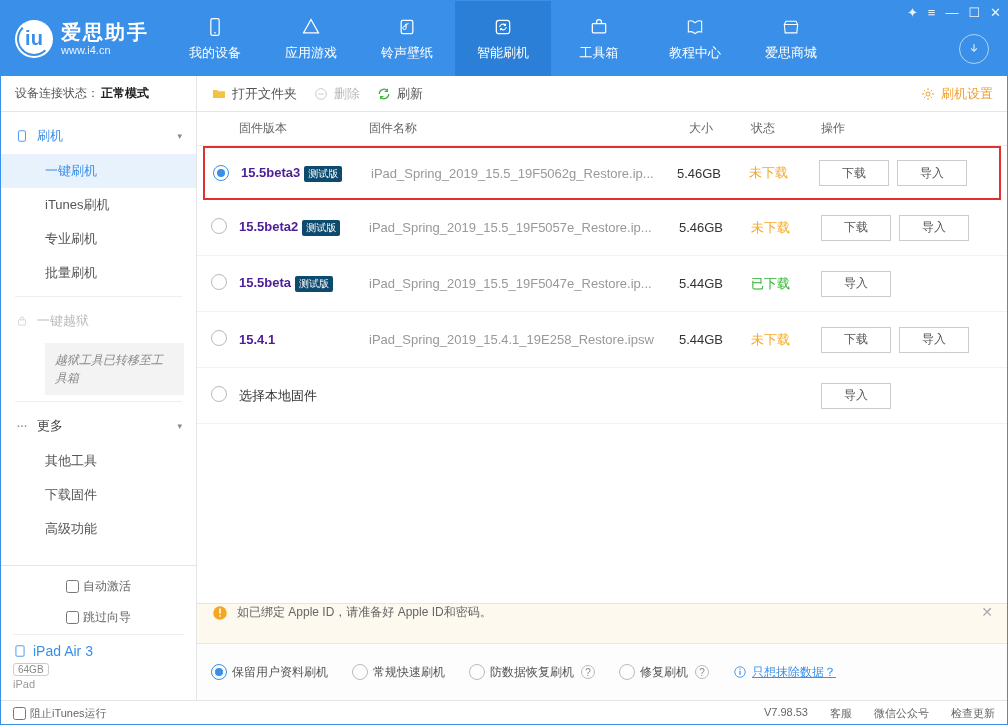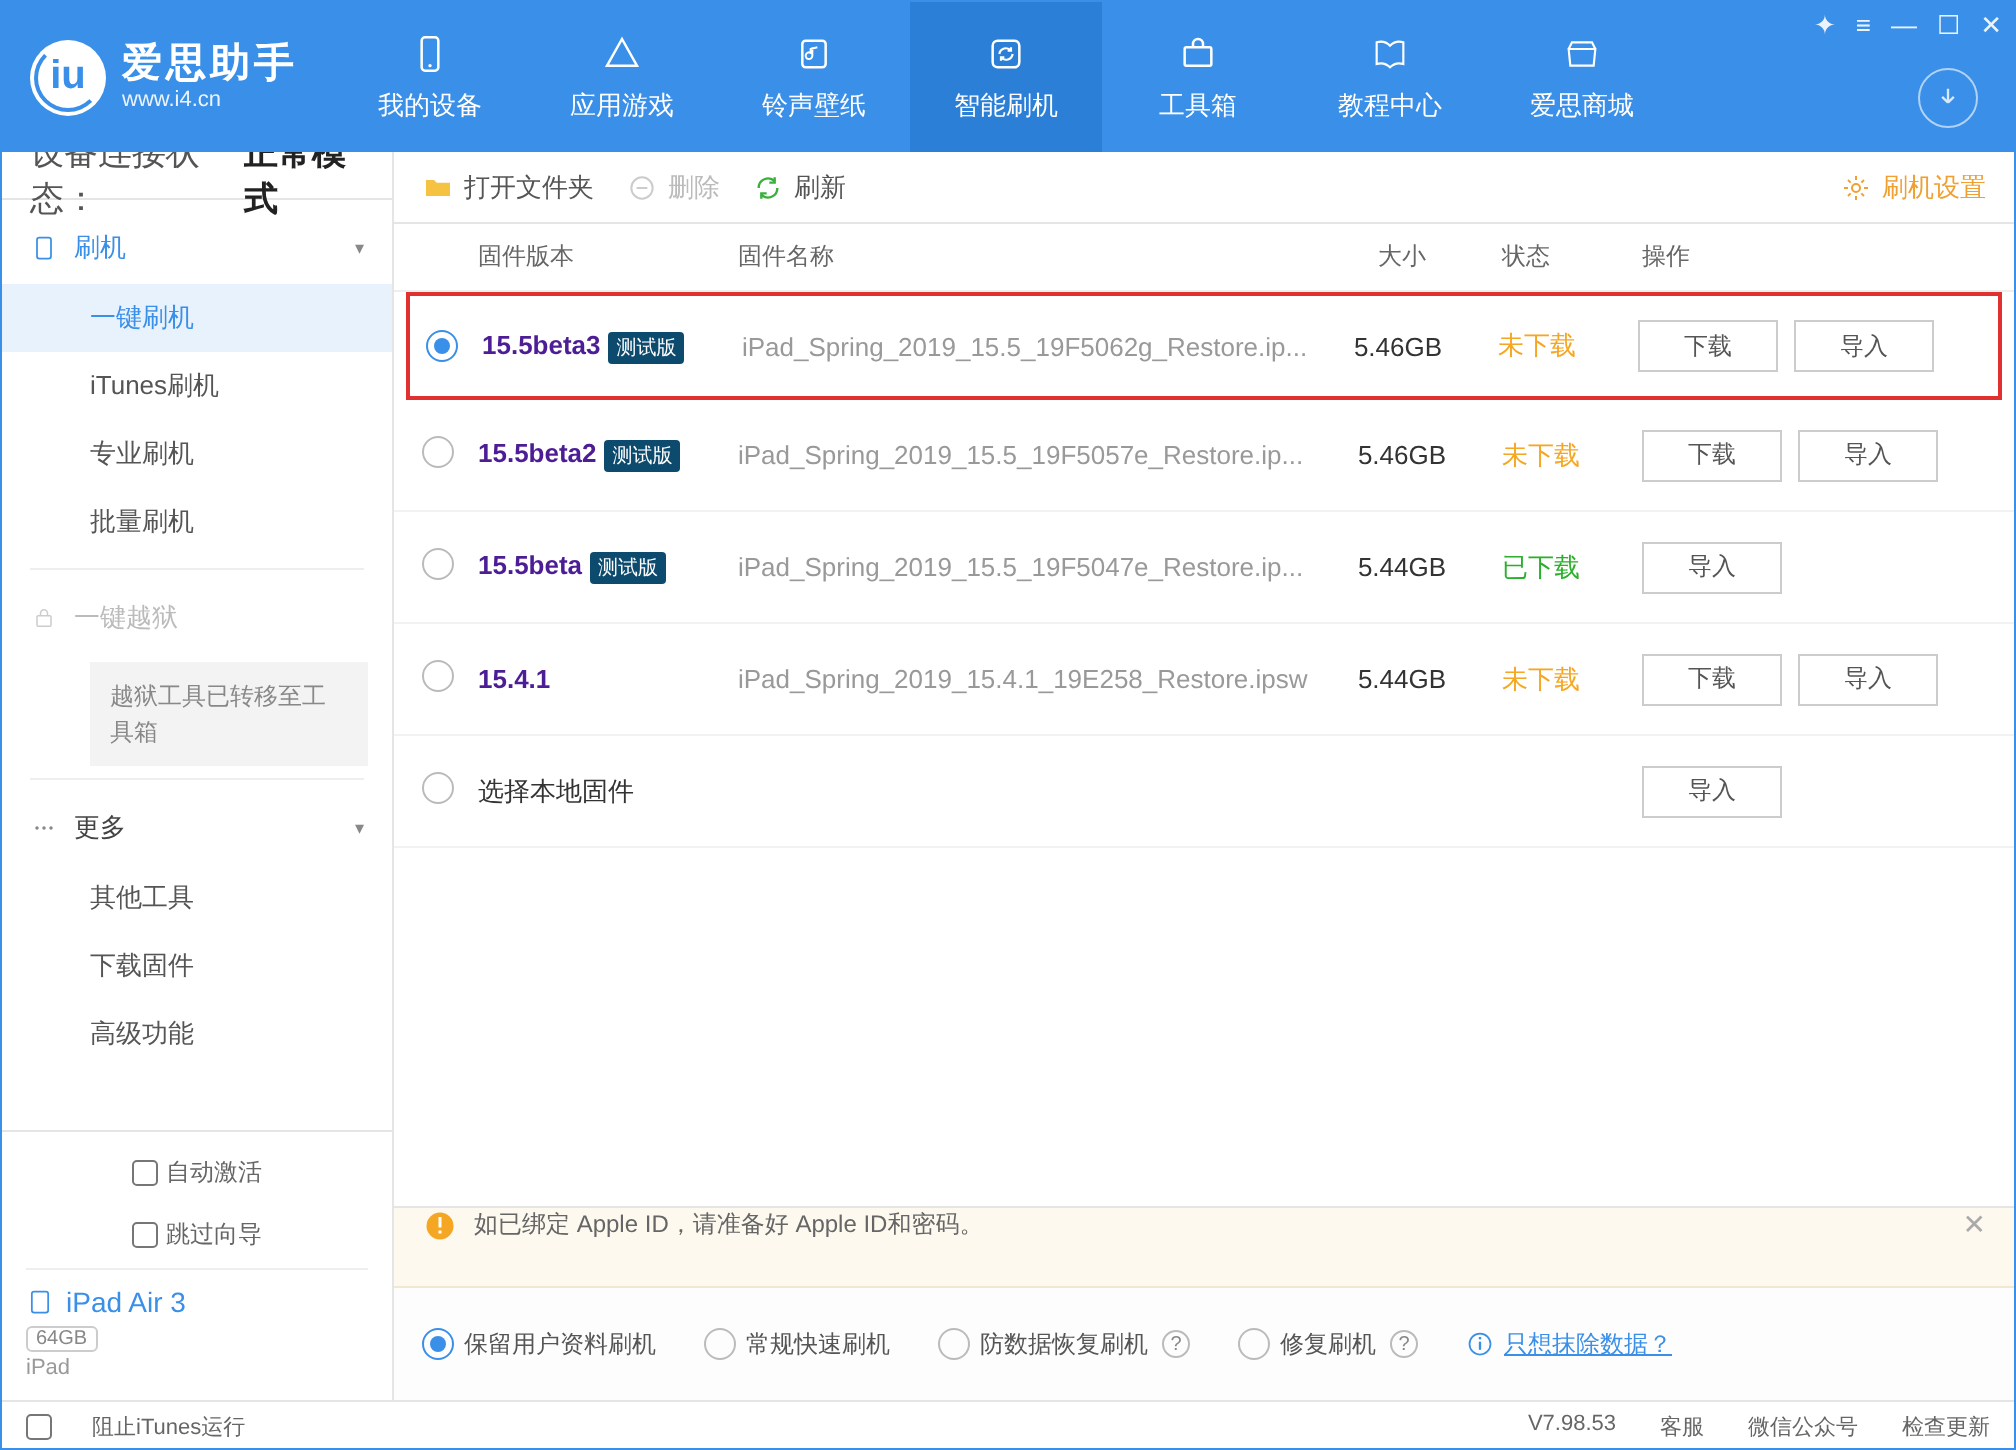--- a/index.html
+++ b/index.html
@@ -15,29 +15,29 @@
 .nav-item { width: 96px; display: flex; flex-direction: column; align-items: center; justify-content: center; gap: 6px; cursor: pointer; font-size: 13px; }
 .nav-item.active { background: #2c7fd6; }
 .nav-icon { width: 22px; height: 22px; display: flex; align-items: center; justify-content: center; }
 .nav-icon svg { fill: #fff; }
 .win-controls { position: absolute; top: 4px; right: 6px; display: flex; gap: 10px; font-size: 13px; }
 .win-controls span { cursor: pointer; opacity: 0.9; }
 .dl-circle { position: absolute; right: 18px; bottom: 12px; width: 30px; height: 30px; border: 1.5px solid rgba(255,255,255,0.6); border-radius: 50%; display: flex; align-items: center; justify-content: center; }
 .dl-circle svg { fill: rgba(255,255,255,0.8); }
 .body { display: flex; height: calc(725px - 75px - 26px); }
 .sidebar { width: 196px; border-right: 1px solid #e5e5e5; display: flex; flex-direction: column; }
-.conn-status { height: 24px; padding: 0 14px; display: flex; align-items: center; font-size: 17px; color: #555; border-bottom: 1px solid #e5e5e5; }
+.conn-status { height: 36px; padding: 0 14px; display: flex; align-items: center; font-size: 12px; color: #555; border-bottom: 1px solid #e5e5e5; }
 .conn-status .mode { color: #222; font-weight: bold; margin-left: 2px; }
 .side-menu { flex: 1; overflow: auto; padding-top: 6px; }
 .side-group-title { height: 36px; display: flex; align-items: center; padding: 0 14px; gap: 8px; font-size: 13px; color: #444; cursor: pointer; }
 .side-group-title.blue { color: #3a8fe8; }
 .side-group-title .tri { font-size: 9px; color: #888; margin-left: auto; }
 .side-sub { height: 34px; display: flex; align-items: center; padding-left: 44px; font-size: 13px; color: #555; cursor: pointer; }
 .side-sub.active { background: #e8f2fc; color: #3a8fe8; }
-.side-notice { margin: 4px 12px 4px 44px; padding: 8px 10px; background: #f3f3f3; color: #888; font-size: 12px; line-height: 1.5; }
+.side-notice { margin: 4px 12px 4px 44px; padding: 8px 10px; background: #f3f3f3; color: #888; font-size: 12px; line-height: 1.5; font-style: italic; }
 .side-divider { height: 1px; background: #eee; margin: 6px 14px; }
 .side-bottom { border-top: 1px solid #e5e5e5; padding: 8px 12px 10px 12px; }
 .side-checks { display: flex; align-items: center; gap: 14px; font-size: 12px; color: #666; padding: 4px 0 8px 0; flex-direction: column; }
 .side-checks label { display: flex; align-items: center; gap: 4px; cursor: pointer; }
 .device-name { color: #3a8fe8; font-size: 14px; font-weight: 500; display: flex; align-items: center; gap: 6px; }
 .device-name svg { fill: #3a8fe8; }
 .device-cap { display: inline-block; margin-top: 4px; font-size: 10px; color: #888; border: 1px solid #ccc; border-radius: 3px; padding: 0 4px; }
 .device-type { font-size: 11px; color: #999; margin-top: 2px; }
 .main { flex: 1; display: flex; flex-direction: column; }
 .toolbar { height: 36px; border-bottom: 1px solid #e5e5e5; display: flex; align-items: center; padding: 0 14px; gap: 16px; font-size: 13px; }
@@ -67,21 +67,21 @@
 .bottom-panel { border-top: 1px solid #e5e5e5; background: #fdfdfd; }
 .warn-bar { height: 40px; display: flex; padding: 0 14px; gap: 8px; font-size: 12px; color: #666; background: #fdf9ef; border-bottom: 1px solid #f0e8d0; position: relative; }
 .warn-bar .close-x { position: absolute; right: 14px; cursor: pointer; color: #aaa; font-size: 14px; }
 .opts-bar { height: 56px; display: flex; align-items: center; padding: 0 14px; gap: 24px; font-size: 12px; color: #555; }
 .opt-item { display: flex; align-items: center; gap: 5px; cursor: pointer; }
 .help-q { width: 14px; height: 14px; border: 1px solid #bbb; border-radius: 50%; font-size: 10px; color: #888; display: inline-flex; align-items: center; justify-content: center; margin-left: 2px; }
 .erase-link { color: #3a8fe8; text-decoration: underline; cursor: pointer; }
 .flash-btn { margin-left: auto; width: 120px; height: 34px; background: #3a8fe8; color: #fff; border: none; font-size: 14px; cursor: pointer; }
 .statusbar { height: 26px; border-top: 1px solid #e5e5e5; display: flex; align-items: center; padding: 0 12px; font-size: 11px; color: #666; gap: 18px; }
 .statusbar .sb-right { margin-left: auto; display: flex; gap: 22px; }
-.statusbar label { display: flex; align-items: center; gap: 20px; cursor: pointer; }
+.statusbar label { display: flex; align-items: center; gap: 4px; cursor: pointer; }
 .icon-sq { width: 14px; height: 14px; }
 </style>
 </head>
 <body>
 
 <div class="header">
   <div class="logo-block">
     <div class="logo-circle">iu</div>
     <div class="logo-text">
       <span class="title">爱思助手</span>

